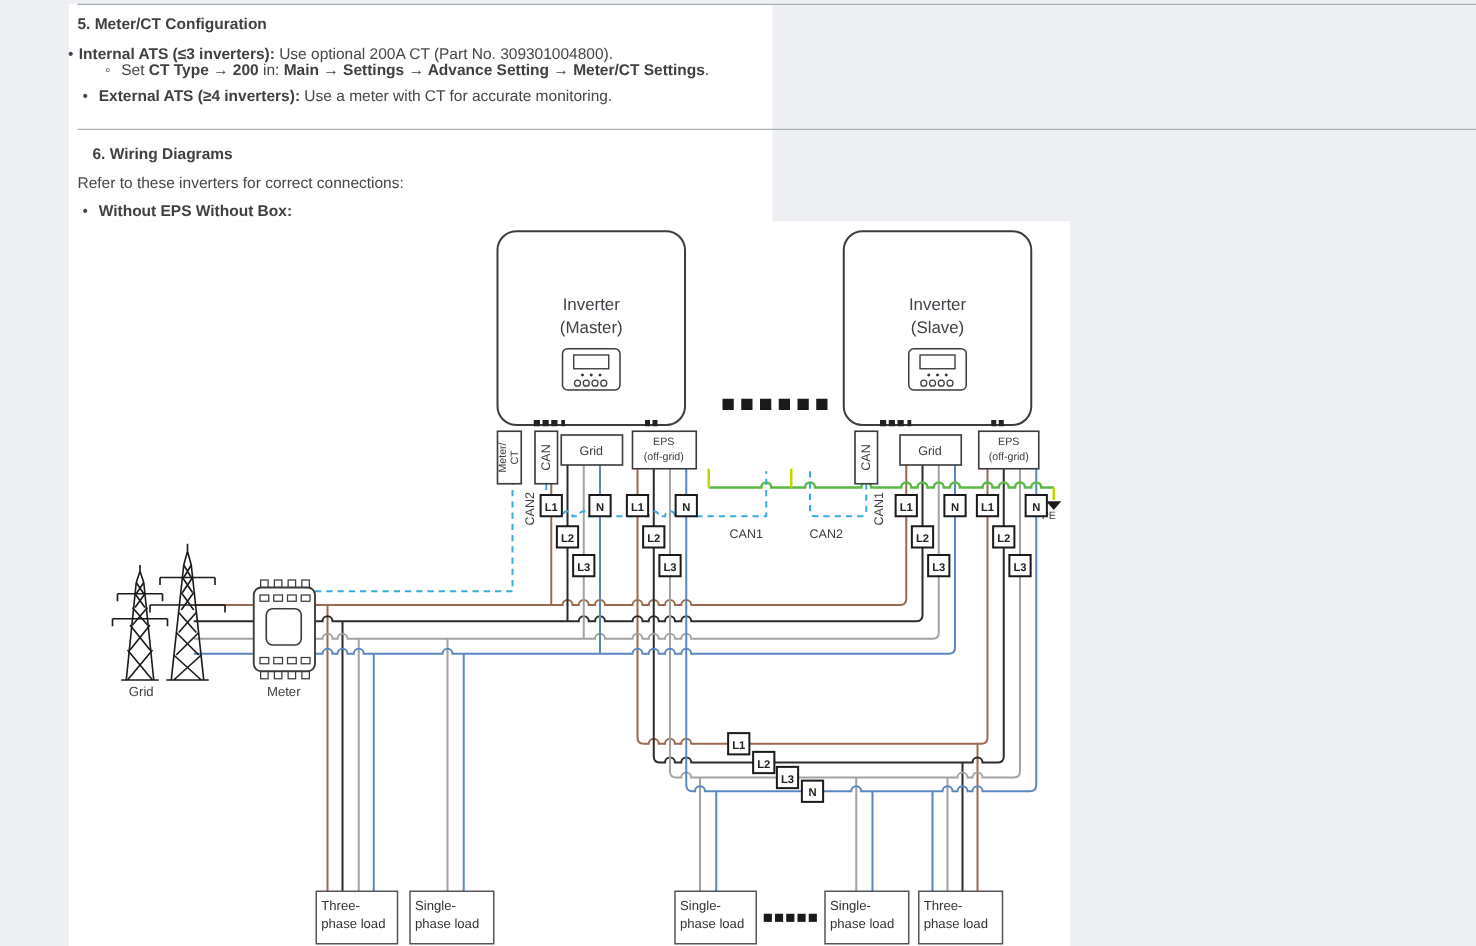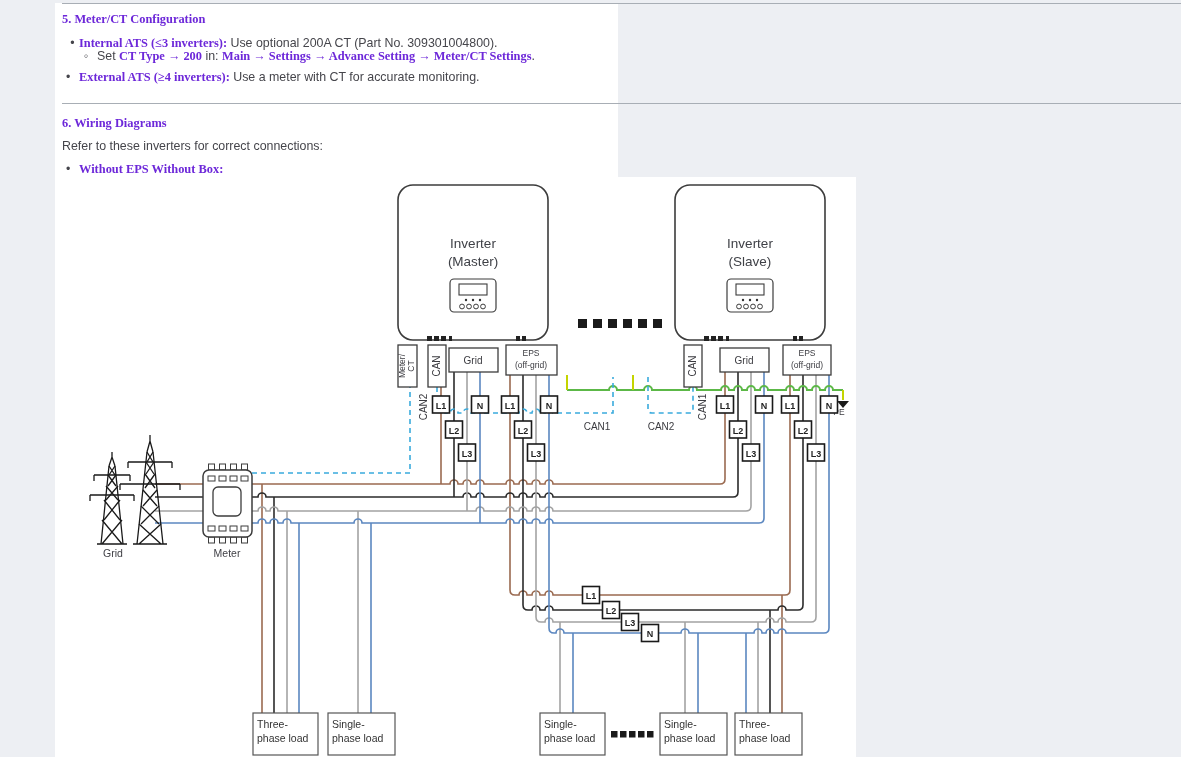--- a/index.html
+++ b/index.html
@@ -1,53 +1,53 @@
 <!DOCTYPE html>
 <html><head>
 <meta charset="utf-8">
 <style>
   html,body{margin:0;padding:0;}
   body{width:1181px;height:757px;position:relative;overflow:hidden;
        background:#edeff3;font-family:"Liberation Sans","DejaVu Sans",sans-serif;}
   .panel{position:absolute;background:#ffffff;}
   .line{position:absolute;border-top:1.5px solid #a8aeb5;height:0;}
   .txt{position:absolute;font-size:12.4px;color:#45454b;white-space:nowrap;}
-  .b{font-weight:bold;color:#6d28d9;font-family:Liberation Serif, serif;}
+  .b{font-weight:bold;color:#404040;}
   .marker{display:inline-block;width:13px;color:#45454b;}
   svg text{font-family:"Liberation Sans","DejaVu Sans",sans-serif;}
   .boxlabel{font-size:9px;font-weight:600;fill:#222;}
   .portlabel{font-size:10px;fill:#3b3b40;}
   .small{font-size:8.5px;fill:#3b3b40;}
   .cap{font-size:10.5px;fill:#3f3f45;}
   .invlabel{font-size:13.5px;fill:#3f4147;}
 </style>
 </head>
 <body>
 
 <div class="panel" style="left:55px;top:3px;width:563px;height:174px;"></div>
 <div class="panel" style="left:55px;top:177px;width:801px;height:580px;"></div>
 
 <div class="line" style="left:62px;right:0;top:3px;"></div>
 <div class="line" style="left:62px;right:0;top:103px;"></div>
 
 <div class="txt b" style="left:62px;top:12px;">5. Meter/CT Configuration</div>
 
-<div class="txt" style="left:66px;top:36px;text-align:center;">
+<div class="txt" style="left:50px;top:36px;text-align:center;">
   <span class="marker">•</span><span class="b">Internal ATS (≤3 inverters):</span><span> Use optional 200A CT (Part No. 309301004800).</span>
 </div>
 
 <div class="txt" style="left:84px;top:49px;">
   <span class="marker">◦</span><span>Set </span><span class="b">CT Type → 200</span><span> in: </span><span class="b">Main → Settings → Advance Setting → Meter/CT Settings</span><span>.</span>
 </div>
 
 <div class="txt" style="left:66px;top:70px;">
   <span class="marker">•</span><span class="b">External ATS (≥4 inverters):</span><span> Use a meter with CT for accurate monitoring.</span>
 </div>
 
-<div class="txt b" style="left:62px;top:116px;">6. Wiring Diagrams</div>
+<div class="txt b" style="left:74px;top:116px;">6. Wiring Diagrams</div>
 <div class="txt" style="left:62px;top:139px;">Refer to these inverters for correct connections:</div>
 <div class="txt" style="left:66px;top:162px;">
   <span class="marker">•</span><span class="b">Without EPS Without Box:</span>
 </div>
 
 <svg width="1181" height="757" viewBox="0 0 1181 757" style="position:absolute;left:0;top:0;">
 
   <g fill="none" stroke-width="1.6" stroke="#9a6a50">
     <path d="M155,484 H203"></path>
     <path d="M252,484 H450 a4,4 0 0 1 8,0 H463 a4,4 0 0 1 8,0 H476 a4,4 0 0 1 8,0 H506 a4,4 0 0 1 8,0 H519 a4,4 0 0 1 8,0 H532 a4,4 0 0 1 8,0 H545 a4,4 0 0 1 8,0 H720 Q725,484 725,479 L725,372"></path>

